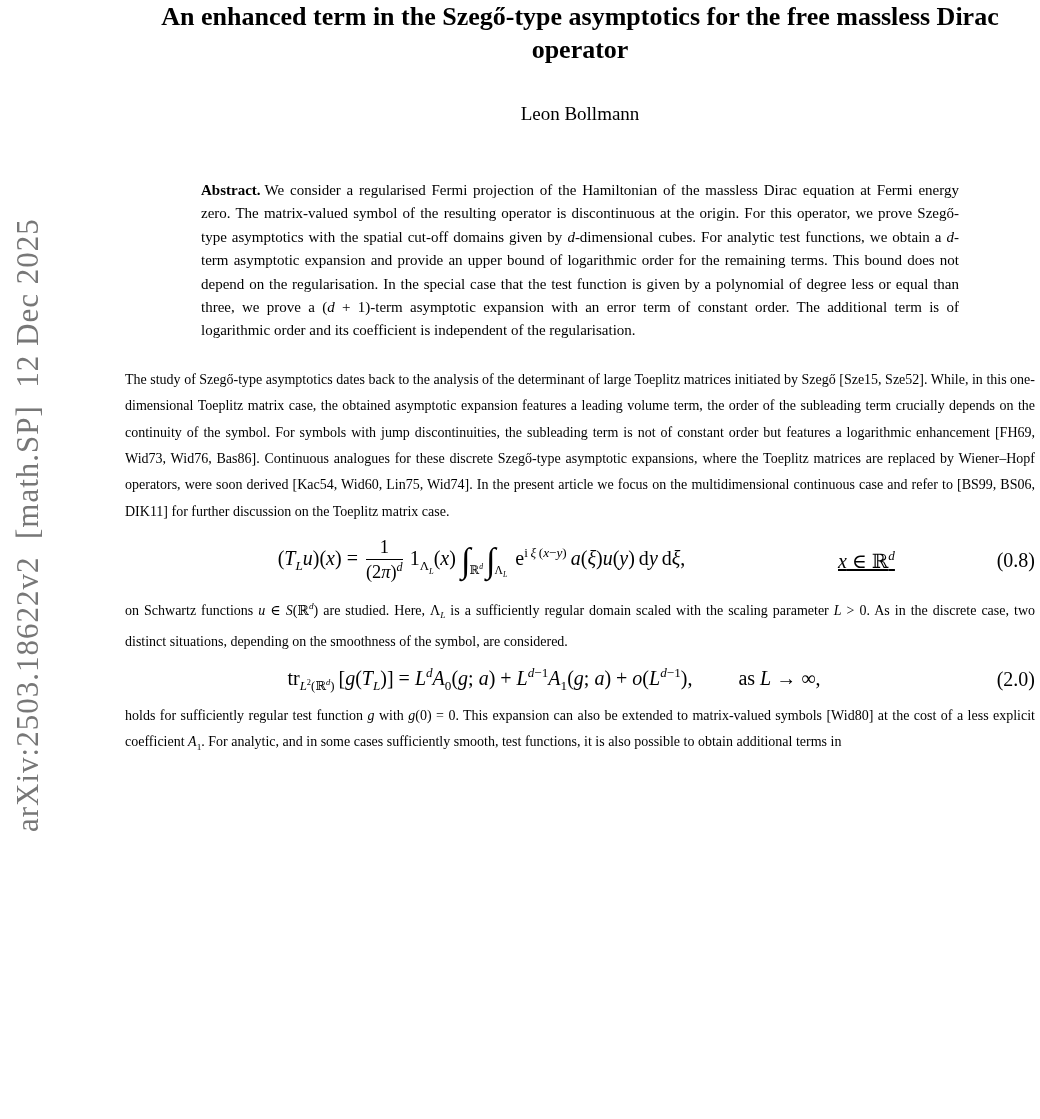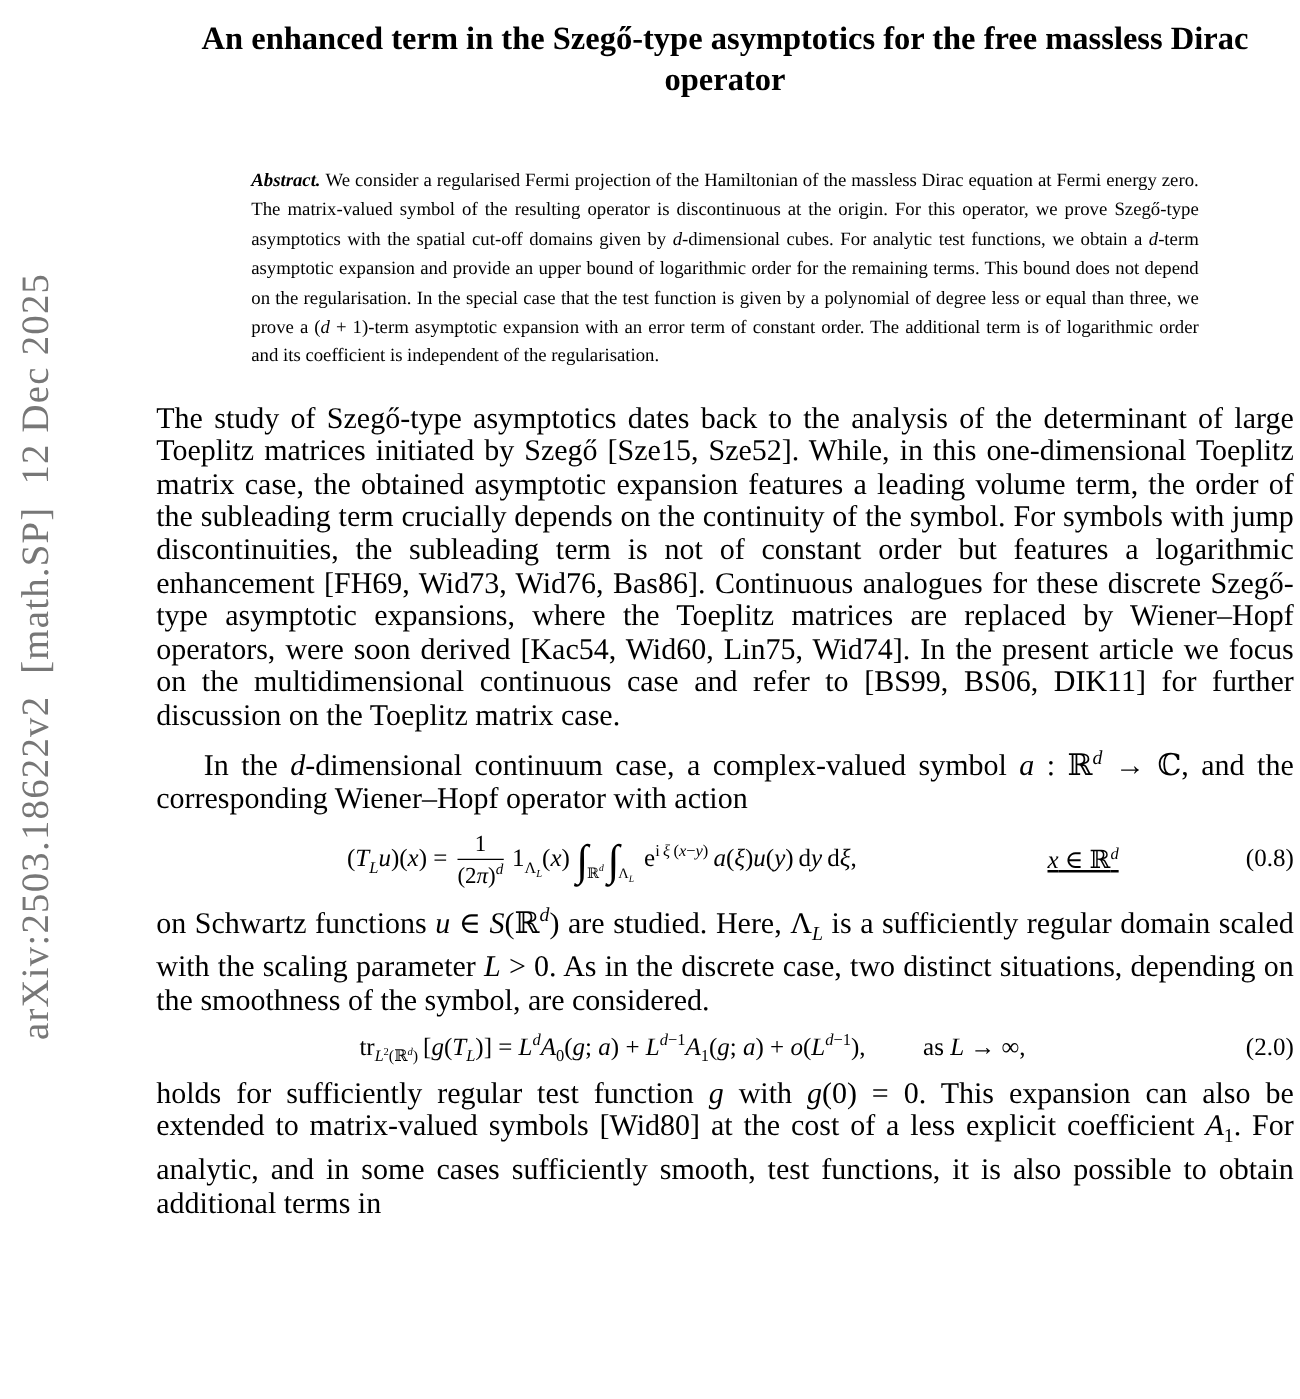--- a/index.html
+++ b/index.html
@@ -24,46 +24,46 @@
     color: #777777;
     white-space: pre;
   }
   .content {
     position: absolute;
     left: 125px;
     top: 0;
     width: 910px;
   }
   .title {
-    padding-top: 14px;
+    padding-top: 0;
     text-align: center;
     font-size: 26px;
     font-weight: bold;
     line-height: 33px;
   }
   .author {
     margin-top: 37px;
     text-align: center;
     font-size: 19px;
   }
   .abstract {
     margin: 54px 76px 0 76px;
     font-size: 15px;
     line-height: 23.4px;
     text-align: justify;
   }
-  .abstract-label { font-weight: bold; margin-right: 4px; font-style: italic; }
+  .abstract-label { font-weight: bold; margin-right: 4px; }
   .section-heading {
     margin-top: 91px;
     text-align: center;
     font-size: 19px;
     font-weight: bold;
   }
   .par {
-    font-size: 24px;
+    font-size: 14px;
     line-height: 26.4px;
     text-align: justify;
   }
   .p1  { margin-top: 24px; }
   .p2a { margin-top: 8px; }
   .p3a { margin-top: 8px; }
   .indent { text-indent: 38px; }
 
   .eqrow {
     display: flex;
@@ -97,29 +97,29 @@
 <body>
 
 <div class="page">
 
   <div class="watermark">arXiv:2503.18622v2  [math.SP]  12 Dec 2025</div>
 
   <div class="content">
 
     <h1 class="title">An enhanced term in the Szegő-type asymptotics for the free massless Dirac operator</h1>
 
+    <div class="author">Leon Bollmann</div>
 
     <div class="abstract">
       <span class="abstract-label">Abstract.</span><span class="abstract-text">We consider a regularised Fermi projection of the Hamiltonian of the massless Dirac equation at Fermi energy zero.  The matrix-valued symbol of the resulting operator is discontinuous at the origin.  For this operator, we prove Szegő-type asymptotics with the spatial cut-off domains given by <i>d</i>-dimensional cubes.  For analytic test functions, we obtain a <i>d</i>-term asymptotic expansion and provide an upper bound of logarithmic order for the remaining terms.  This bound does not depend on the regularisation.  In the special case that the test function is given by a polynomial of degree less or equal than three, we prove a (<i>d</i> + 1)-term asymptotic expansion with an error term of constant order.  The additional term is of logarithmic order and its coefficient is independent of the regularisation.</span>
     </div>
 
 
     <p class="par p1">The study of Szegő-type asymptotics dates back to the analysis of the determinant of large Toeplitz matrices initiated by Szegő [Sze15, Sze52].  While, in this one-dimensional Toeplitz matrix case, the obtained asymptotic expansion features a leading volume term, the order of the subleading term crucially depends on the continuity of the symbol. For symbols with jump discontinuities, the subleading term is not of constant order but features a logarithmic enhancement [FH69, Wid73, Wid76, Bas86].  Continuous analogues for these discrete Szegő-type asymptotic expansions, where the Toeplitz matrices are replaced by Wiener–Hopf operators, were soon derived [Kac54, Wid60, Lin75, Wid74]. In the present article we focus on the multidimensional continuous case and refer to [BS99, BS06, DIK11] for further discussion on the Toeplitz matrix case.</p>
 
-    <p class="par p2a indent">In the <i>d</i>-dimensional continuum case, a complex-valued symbol <i>a</i> : ℝ<sup><i>d</i></sup> → ℂ, and the corresponding Wiener–Hopf operator with action</p>
 
     <div class="eqrow eq1">
       <span class="eq-main">(<i>T<sub>L</sub></i><i>u</i>)(<i>x</i>) = <span class="frac"><span class="fnum">1</span><span class="fden">(2<i>π</i>)<sup><i>d</i></sup></span></span> 1<sub class="sublim">Λ<sub><i>L</i></sub></sub>(<i>x</i>) <span class="int">∫</span><sub class="ilim">ℝ<sup><i>d</i></sup></sub><span class="int">∫</span><sub class="ilim">Λ<sub><i>L</i></sub></sub> e<sup>i <i>ξ</i> (<i>x</i>−<i>y</i>)</sup> <i>a</i>(<i>ξ</i>)<i>u</i>(<i>y</i>) d<i>y</i> d<i>ξ</i>,</span>
       <span class="eq-cond"><i>x</i> ∈ ℝ<sup><i>d</i></sup></span>
       <span class="eq-num">(0.8)</span>
     </div>
 
     <p class="par p2b">on Schwartz functions <i>u</i> ∈ <i>S</i>(ℝ<sup><i>d</i></sup>) are studied.  Here, Λ<sub><i>L</i></sub> is a sufficiently regular domain scaled with the scaling parameter <i>L</i> &gt; 0.  As in the discrete case, two distinct situations, depending on the smoothness of the symbol, are considered.</p>
 
 

